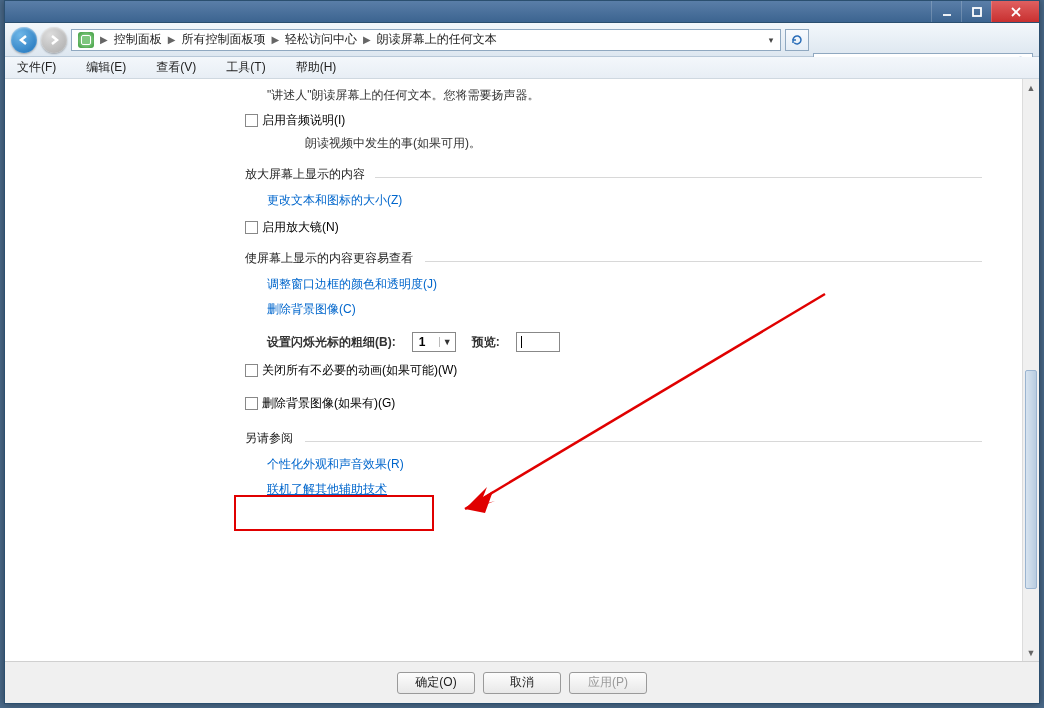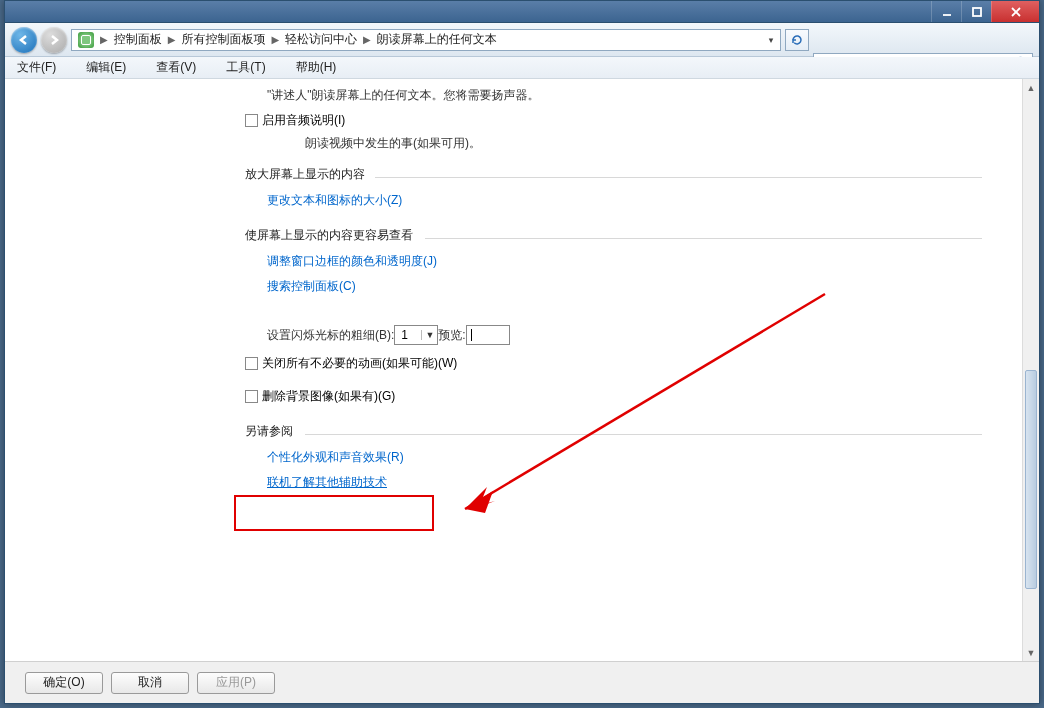--- a/index.html
+++ b/index.html
@@ -148,21 +148,21 @@
   .indent { margin-left: 22px; }
   .link { color: #0066cc; text-decoration: none; display: inline-block; margin: 4px 0;}
   .link.u { text-decoration: underline; }
   .desc { color: #333; margin: 6px 0 8px 22px; }
   .chkrow { display:flex; align-items:center; gap:4px; margin: 6px 0; }
   .chk {
     width: 13px; height: 13px;
     border: 1px solid #888; background: #fff;
     display:inline-block;
   }
-  .field-row { display:flex; align-items:center; margin: 26px 0 10px 22px;}
+  .field-row { display:flex; align-items:center; gap: 16px; margin: 10px 0 10px 22px; font-weight: bold;}
   .field-row .lbl { color:#333; }
   .select {
     width: 44px; height: 20px; border: 1px solid #888;
     background: #fff; display:flex; align-items:center; justify-content: space-between;
     padding: 0 3px 0 6px;
   }
   .select .dd { font-size: 9px; color:#333; border-left:1px solid #bbb; padding-left:3px;}
   .preview-box { width: 44px; height: 20px; border: 1px solid #888; background:#fff; display:flex; align-items:center; padding: 0 4px;}
   .preview-box .cursor { width:1px; height:12px; background:#000;}
   .hr { height: 1px; background: #d8d8d8; margin: 8px 0 0 0;}
@@ -174,21 +174,21 @@
   }
   .arrow-annot {
     position: absolute;
     pointer-events: none;
   }
   
   .btnbar {
     height: 42px;
     background: #f0f0f0;
     border-top: 1px solid #d0d0d0;
-    display:flex; align-items:center; justify-content:flex-start;
+    display:flex; align-items:center; justify-content:center;
     padding: 0 20px; gap: 8px;
   }
   .wbtn {
     min-width: 78px; height: 22px;
     background: linear-gradient(#fdfdfd,#e8e8e8);
     border: 1px solid #9a9a9a; border-radius: 3px;
     font-size: 12px; color: #222;
     display:flex; align-items:center; justify-content:center;
     padding: 0 10px;
   }
@@ -279,28 +279,32 @@
         <span>启用音频说明(I)</span>
       </div>
       <div class="desc" style="margin-left:60px">朗读视频中发生的事(如果可用)。</div>
 
       <div class="section">
         <div class="section-h">放大屏幕上显示的内容</div>
         <div class="hr" style="margin-top:-14px;margin-left:130px;margin-bottom:10px"></div>
         <div class="indent">
           <a class="link">更改文本和图标的大小(Z)</a>
         </div>
+        <div class="chkrow indent">
+          <span class="chk"></span>
+          <span>启用放大镜(N)</span>
+        </div>
       </div>
 
       <div class="section">
         <div class="section-h">使屏幕上显示的内容更容易查看</div>
         <div class="hr" style="margin-top:-14px;margin-left:180px;margin-bottom:10px"></div>
         <div class="indent">
           <a class="link">调整窗口边框的颜色和透明度(J)</a><br>
-          <a class="link">搜索控制面板(C)</a>
+          <a class="link">删除背景图像(C)</a>
         </div>
         <div class="field-row">
           <span class="lbl">设置闪烁光标的粗细(B):</span>
           <span class="select">
             <span>1</span>
             <span class="dd">▼</span>
           </span>
           <span class="lbl">预览:</span>
           <span class="preview-box">
             <span class="cursor"></span>

